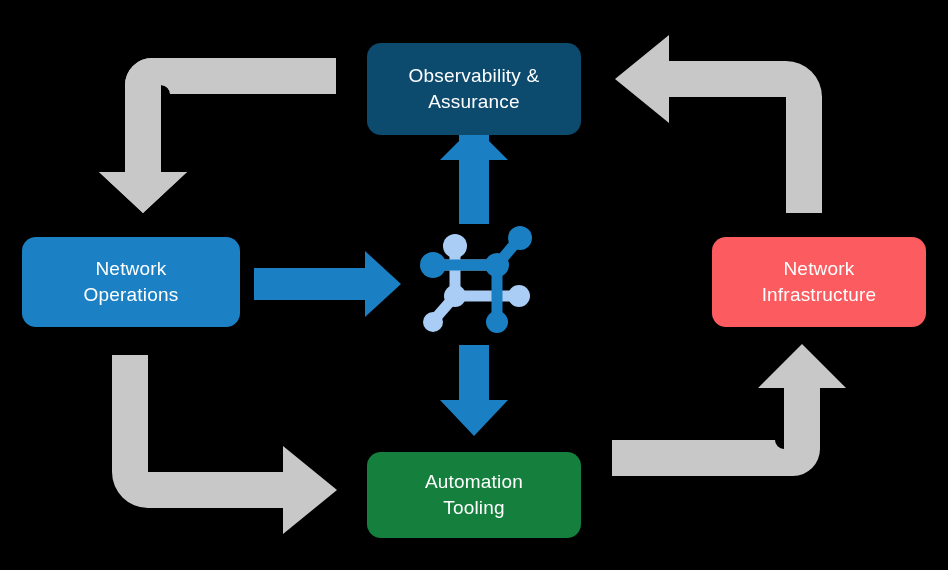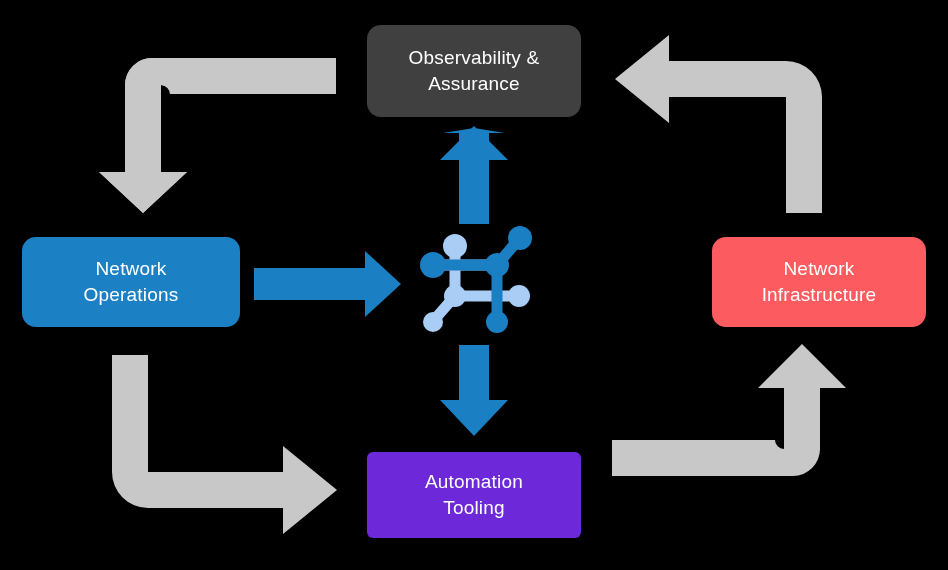--- a/index.html
+++ b/index.html
@@ -102,25 +102,25 @@
       <circle cx="455" cy="296" r="11" fill="#a9cdf5"></circle>
       <circle cx="519" cy="296" r="11" fill="#a9cdf5"></circle>
       <circle cx="433" cy="322" r="10" fill="#a9cdf5"></circle>
       <circle cx="433" cy="265" r="13" fill="#1b7fc3"></circle>
       <circle cx="497" cy="265" r="12" fill="#1b7fc3"></circle>
       <circle cx="520" cy="238" r="12" fill="#1b7fc3"></circle>
       <circle cx="497" cy="322" r="11" fill="#1b7fc3"></circle>
     </g>
   </svg>
 
-  <div class="node-box" id="box-observability" style="background: #404040;">Observability &amp;
+  <div class="node-box" id="box-observability" style="background: #0c4a6e; margin-top: 18px;">Observability &amp;
 Assurance</div>
 
   <div class="node-box" id="box-operations" style="background: rgb(27, 129, 196);">Network
 Operations</div>
 
   <div class="node-box" id="box-infrastructure" style="background: rgb(252, 91, 95);">Network
 Infrastructure</div>
 
-  <div class="node-box" id="box-automation" style="background: #6d28d9; border-radius: 6px;">Automation
+  <div class="node-box" id="box-automation" style="background: #15803d;">Automation
 Tooling</div>
 
 </div>
 
 </body></html>

